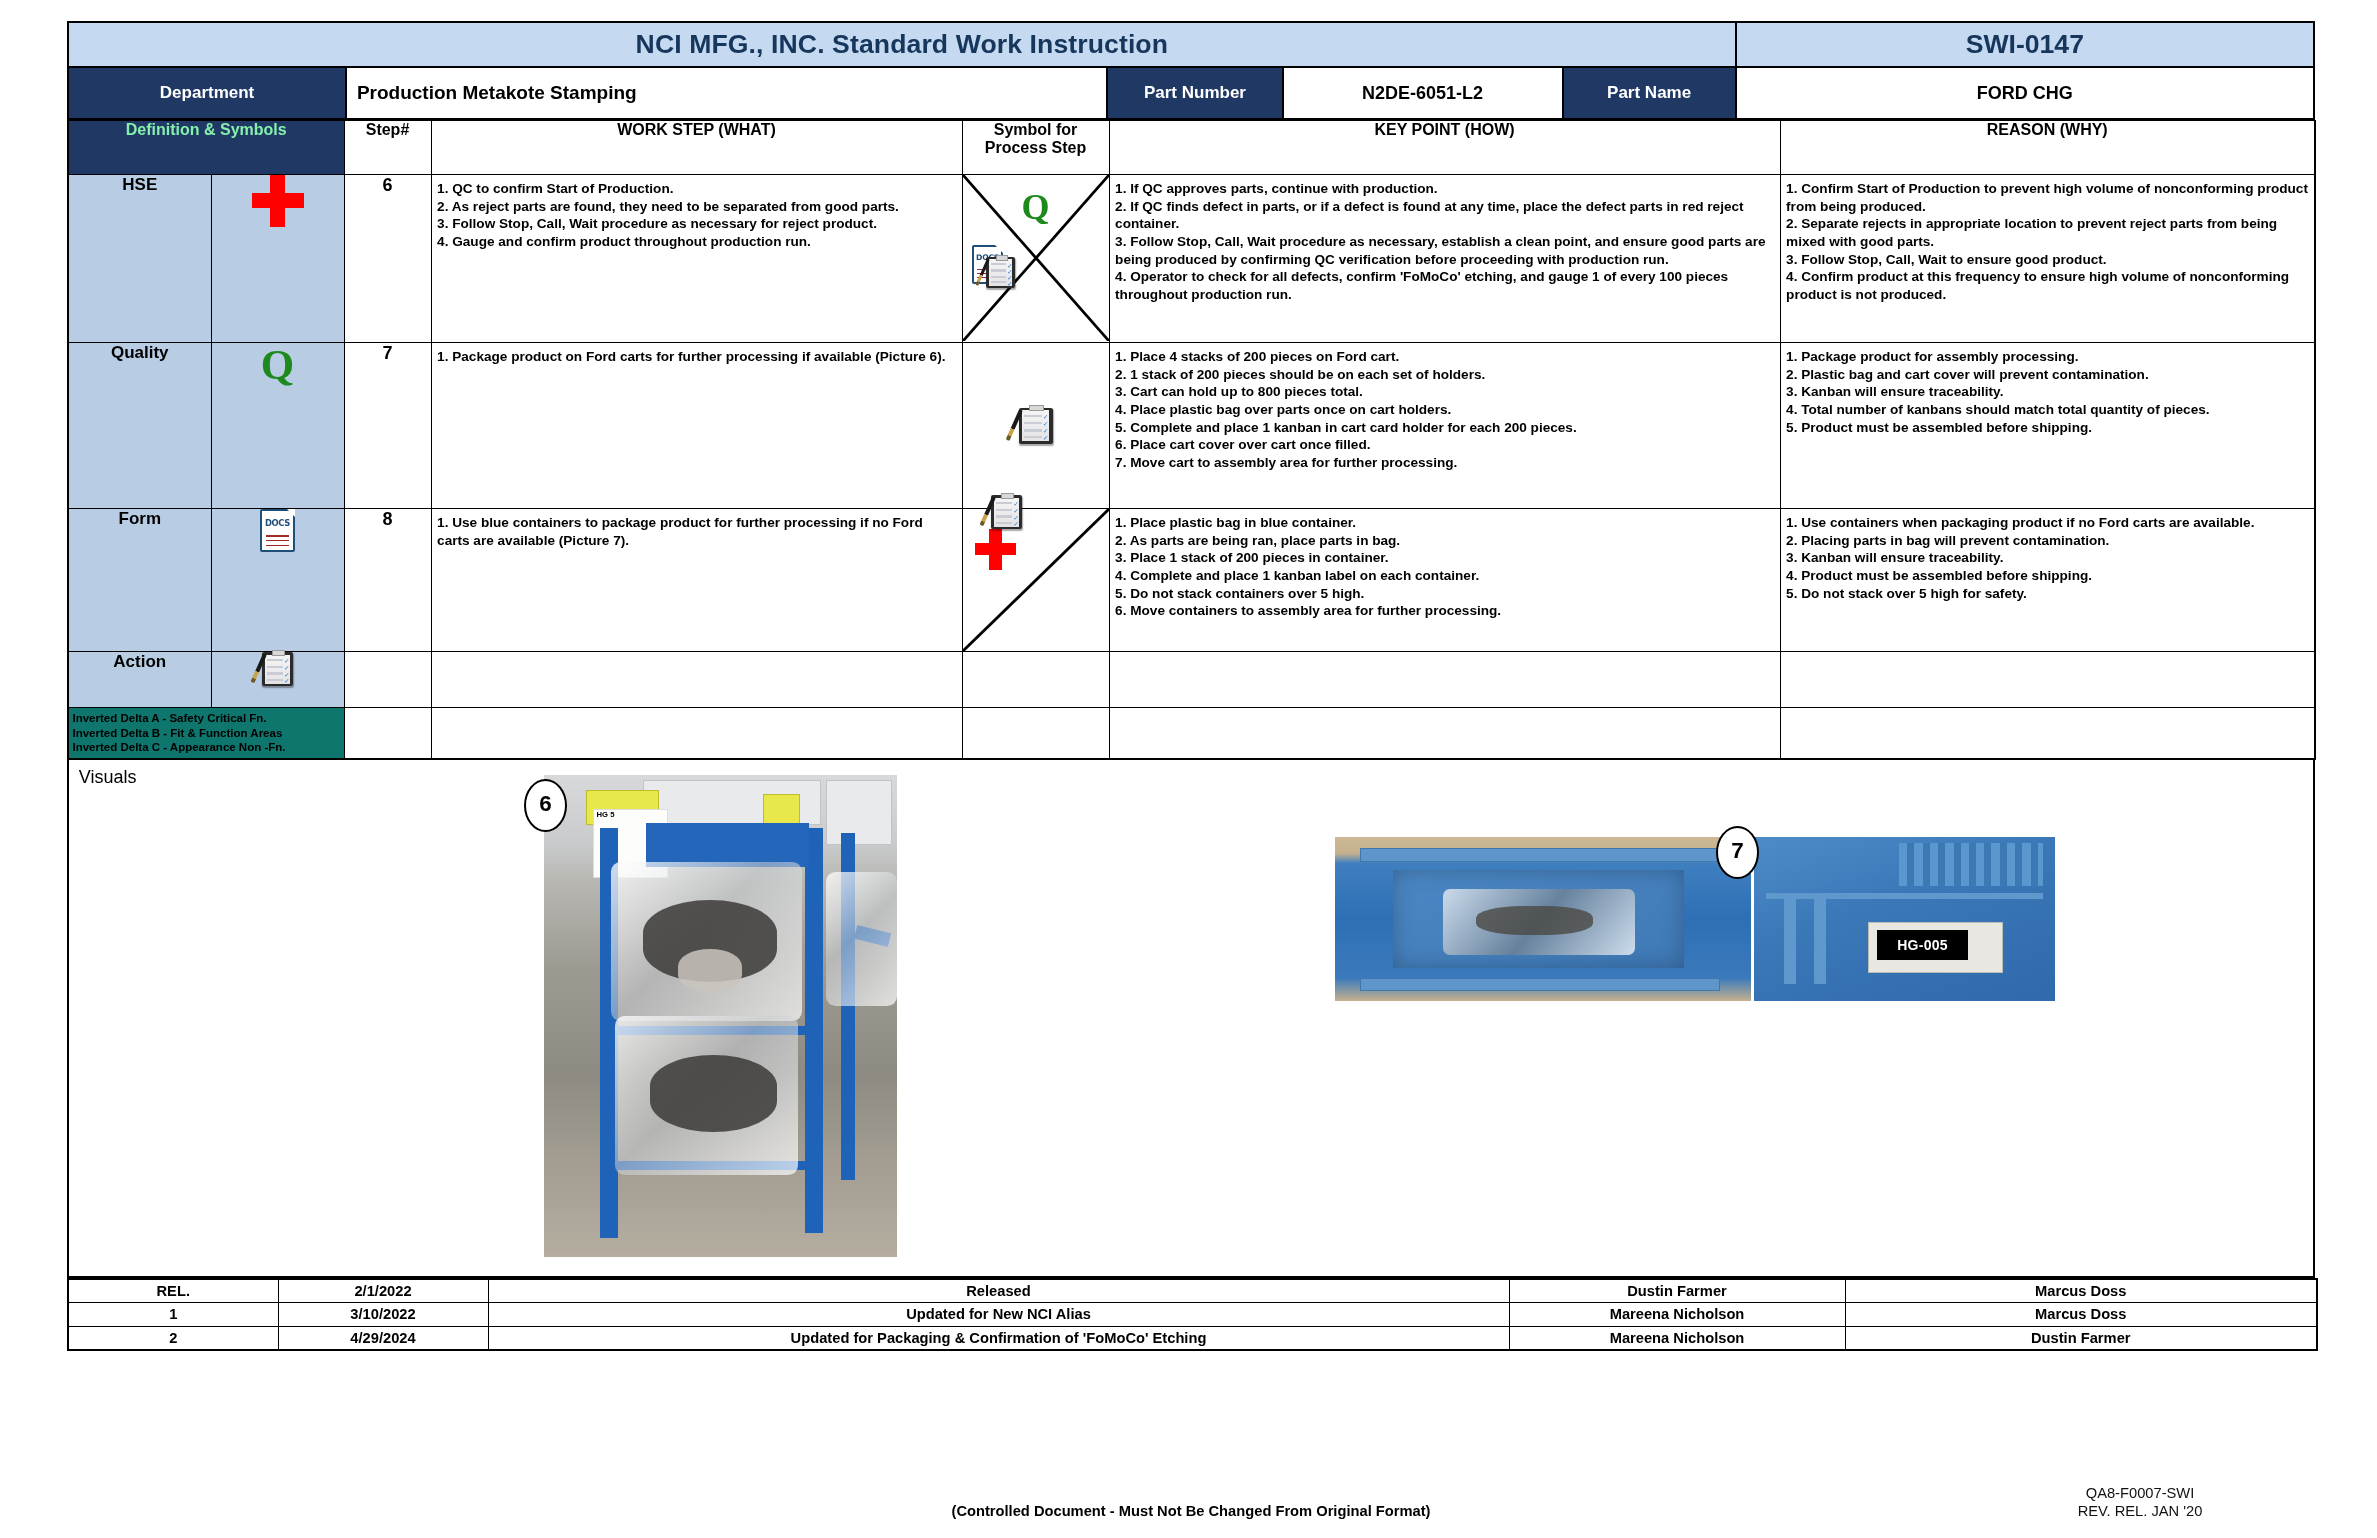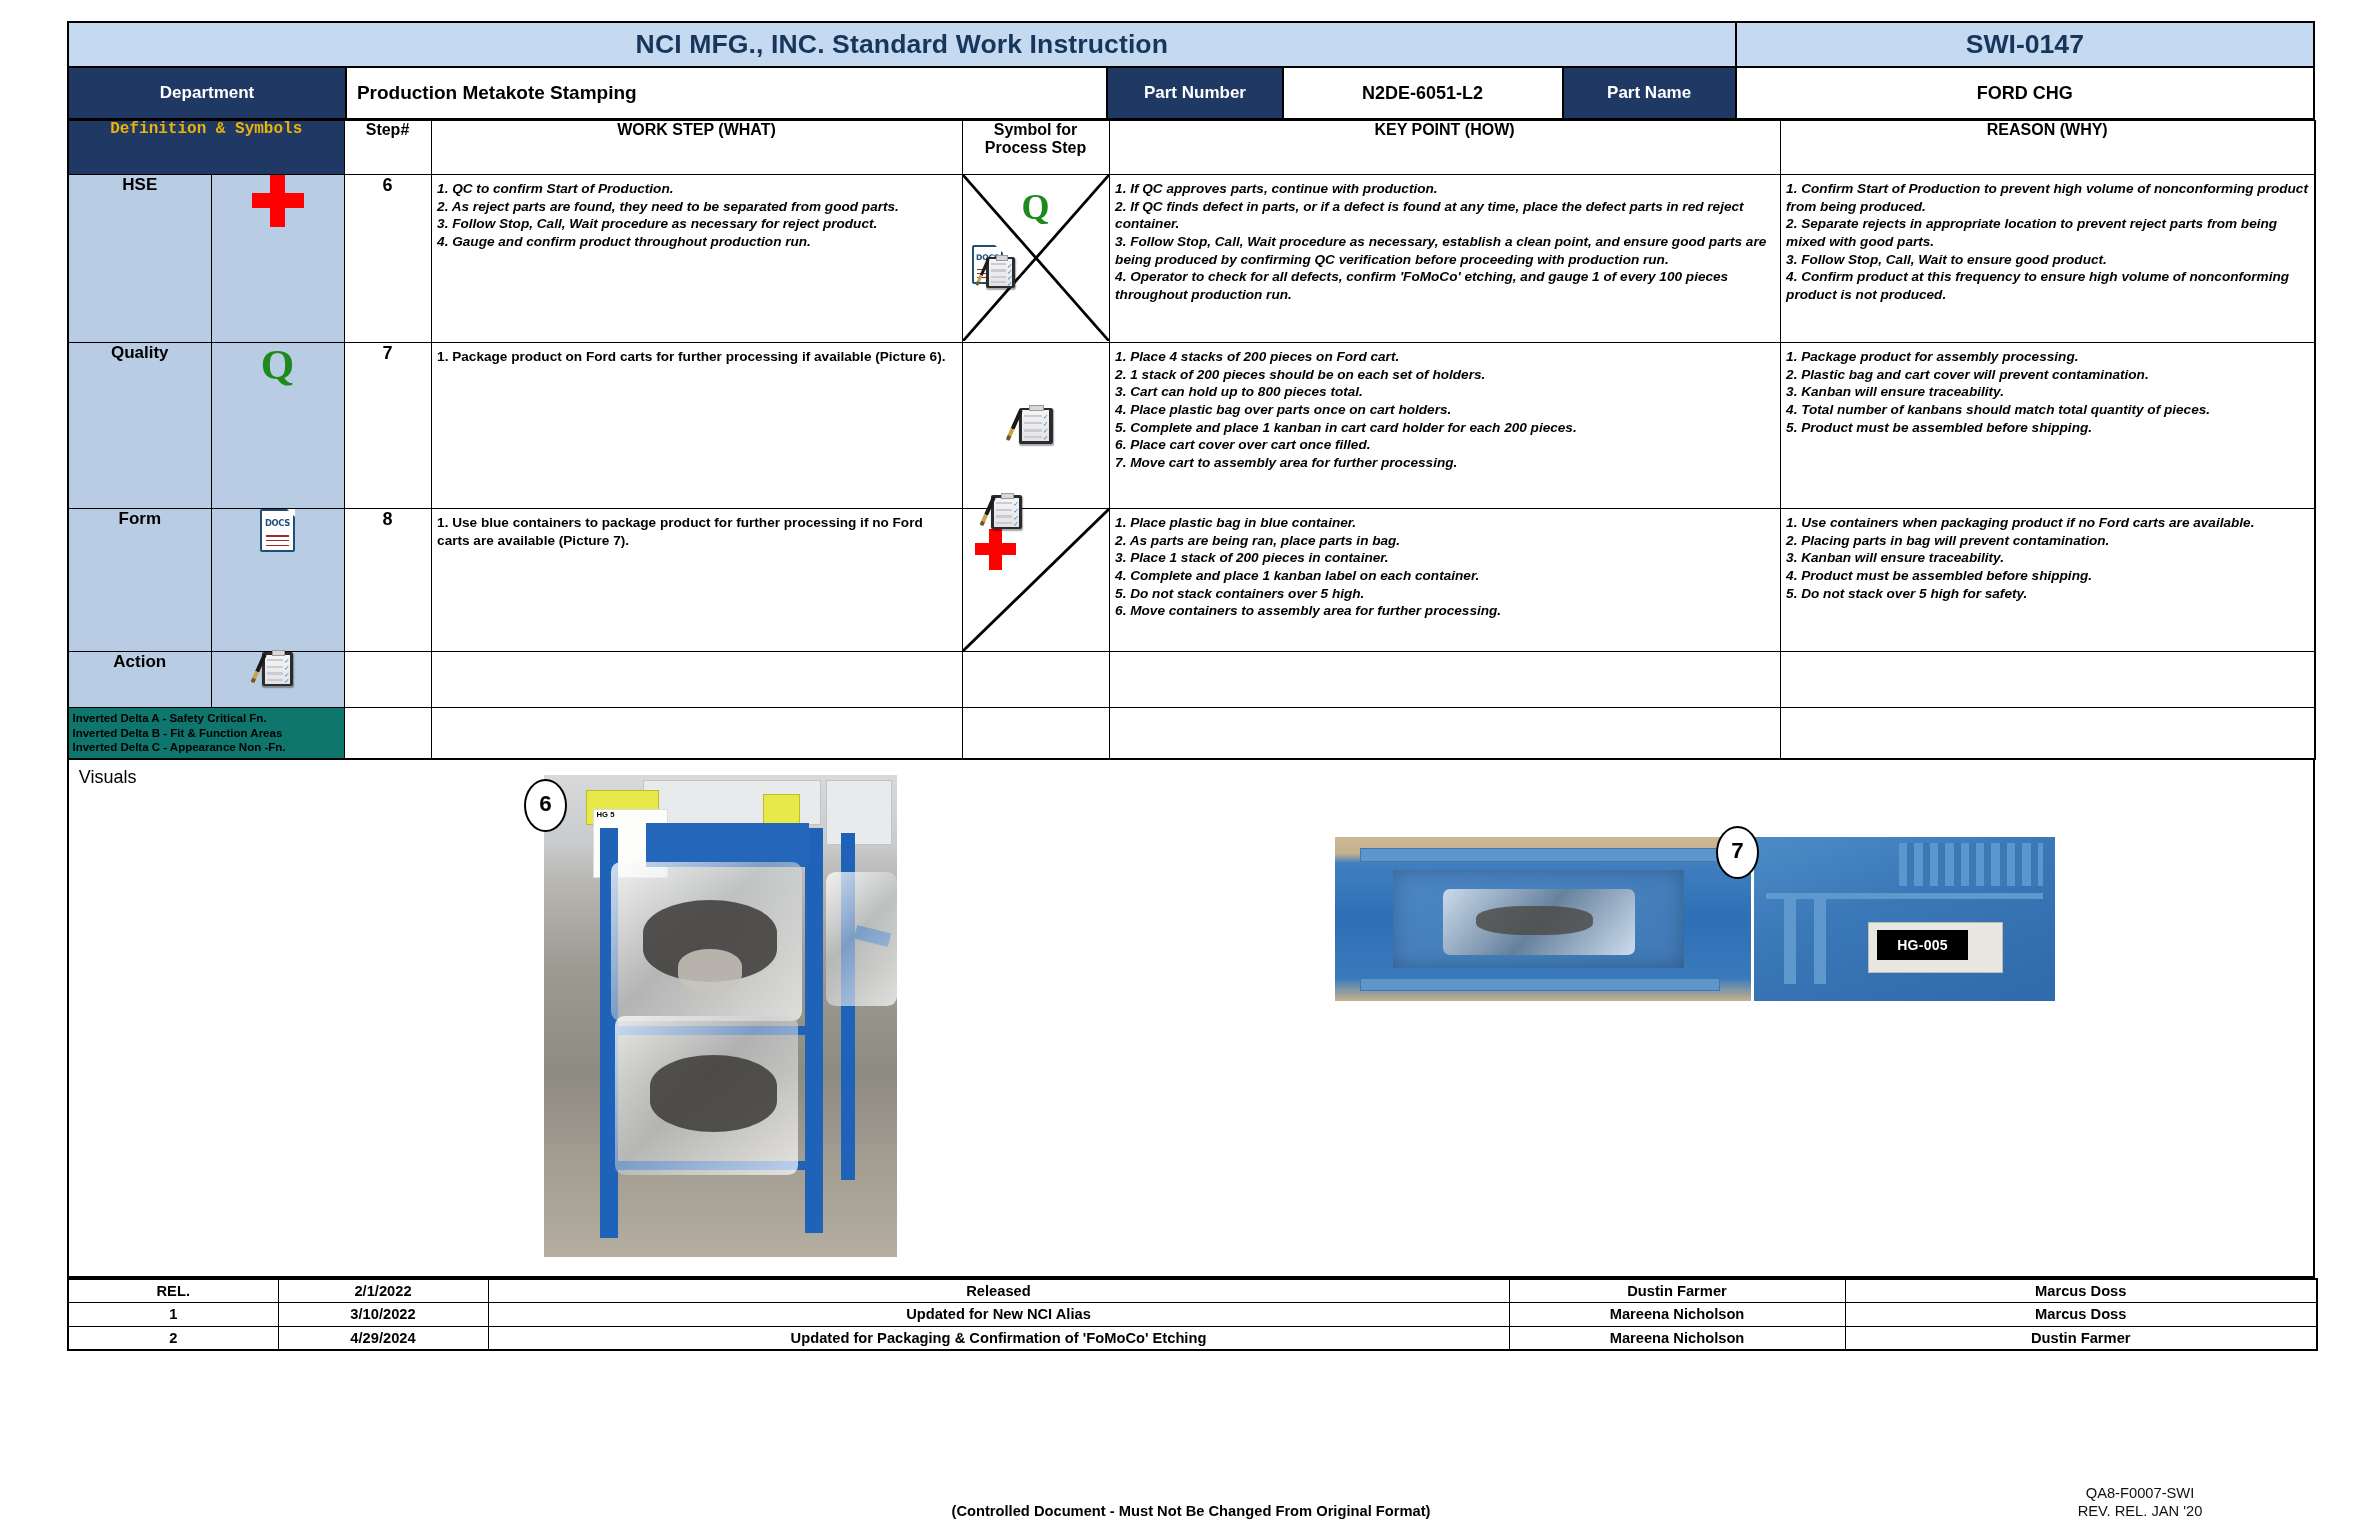--- a/index.html
+++ b/index.html
@@ -64,28 +64,27 @@
     text-align: center;
   }
   .val-center-plain {
     font-size: 19px;
     text-align: center;
   }
 
   
   .colhdr {
     background: #1f3864;
-    color: #eab308;
+    color: #86efac;
     font-weight: bold;
     text-align: center;
     vertical-align: middle;
     font-size: 16px;
     height: 53px;
     line-height: 1.12;
-    font-family: Liberation Mono, monospace;
   }
   .colhdr-white {
     background: #ffffff;
     color: #000;
     font-weight: bold;
     text-align: center;
     vertical-align: middle;
     font-size: 16px;
     line-height: 1.12;
   }
@@ -117,21 +116,21 @@
     vertical-align: middle;
     font-weight: bold;
     font-size: 18px;
   }
   .txtcell {
     font-size: 13.6px;
     line-height: 1.30;
     padding: 4.9px 5.6px 4.2px 5.6px !important;
     font-weight: bold;
   }
-  .txtcell p { margin: 0; font-style: italic; }
+  .txtcell p { margin: 0; }
 
   .symbolcell { position: relative; }
   .symwrap { position: relative; width: 100%; height: 100%; }
   .diag {
     position: absolute; left: 0; top: 0;
     width: 100%; height: 100%;
     pointer-events: none;
   }
   .sym-ico { position: absolute; }
 

